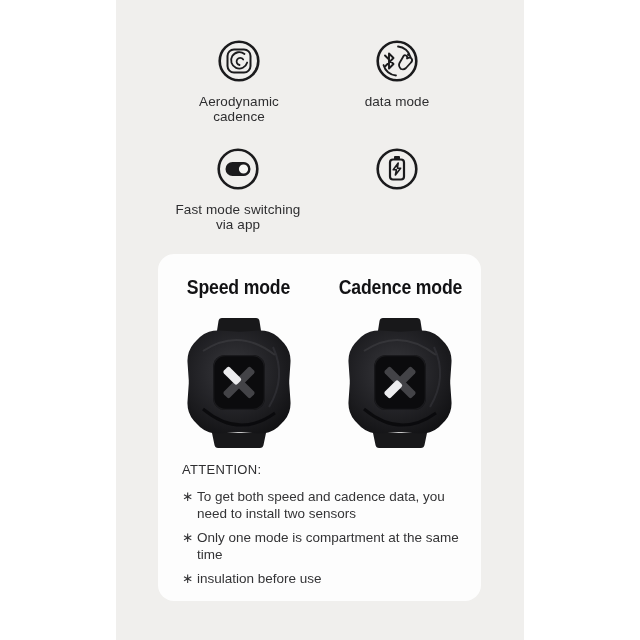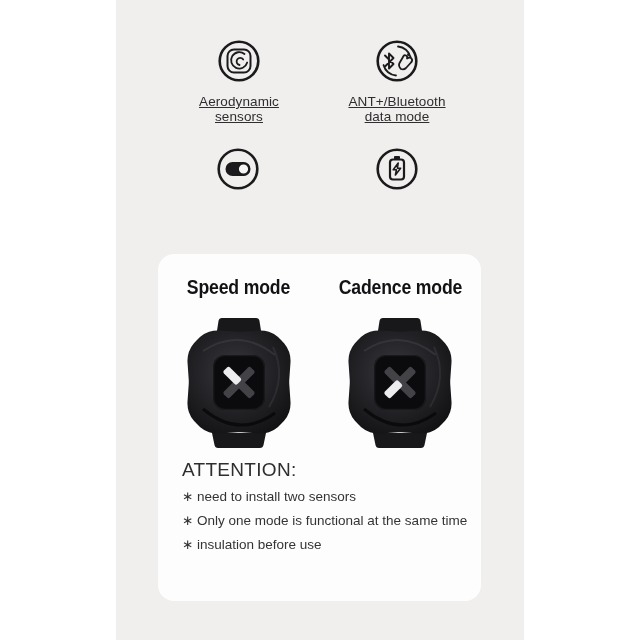--- a/index.html
+++ b/index.html
@@ -10,38 +10,38 @@
     --text:#323234;
   }
   *{margin:0;padding:0;box-sizing:border-box;}
   body{background:#fff;font-family:"Liberation Sans",sans-serif;}
   .stage{position:relative;width:640px;height:640px;background:var(--page-bg);overflow:hidden;}
   .panel{position:absolute;left:116px;top:0;width:408px;height:640px;background:var(--panel-bg);}
 
   
   .feature{position:absolute;width:164px;text-align:center;color:var(--text);}
   .feature .icon-wrap{display:inline-block;width:42px;height:42px;}
-  .feature .flabel{margin-top:8px;font-size:13.5px;line-height:15px;letter-spacing:.1px;color:#2e2e30;text-decoration:underline;}
+  .feature .flabel{margin-top:8px;font-size:13.5px;line-height:15px;letter-spacing:.1px;color:#2e2e30;}
   .feature .flabel span{display:block;}
   .f0{left:41px;top:40px;}
   .f1{left:199px;top:40px;}
   .f2{left:40px;top:148px;}
   .f3{left:199px;top:148px;}
   .icon-stroke{stroke:var(--ink);fill:none;}
 
   
   .card{position:absolute;left:42px;top:254px;width:323px;height:347px;background:var(--card-bg);border-radius:16px;}
   .cols{display:flex;padding-top:20px;}
   .col{flex:1;display:flex;flex-direction:column;align-items:center;}
   .mode-title{font-family:"Liberation Sans",sans-serif;font-size:21px;line-height:26px;font-weight:700;color:#121214;letter-spacing:-.2px;transform:scaleX(.84);white-space:nowrap;}
   .device{margin-top:15px;display:block;}
 
   
   .attention{position:absolute;left:24px;top:208px;width:288px;color:#343436;}
-  .attn-heading{font-size:19px;line-height:16px;letter-spacing:.3px;margin-bottom:10px;color:#2e2e30;}
+  .attn-heading{font-size:13px;line-height:16px;letter-spacing:.3px;margin-bottom:10px;color:#2e2e30;}
   .attn-item{display:grid;grid-template-columns:15px 1fr;margin-bottom:7px;font-size:13.5px;line-height:17px;}
   .attn-item .mark{text-align:left;padding-top:0;}
   .attn-item .attn-text span{display:block;}
 </style>
 </head>
 <body>
 
 <div class="stage">
   <div class="panel">
 
@@ -49,49 +49,52 @@
       <span class="icon-wrap">
         <svg width="42" height="42" viewBox="-21 -21 42 42">
           <circle class="icon-stroke" r="19.3" stroke-width="2.6"></circle>
           <rect class="icon-stroke" x="-11.5" y="-11.5" width="23" height="23" rx="6.5" stroke-width="2"></rect>
           <path class="icon-stroke" d="M 5.5,-7 A 8.2,8.2 0 1 0 8.2,1.5" stroke-width="1.8" stroke-linecap="round"></path>
           <path class="icon-stroke" d="M 0.5,4 A 3.6,3.6 0 1 1 4.2,-1.5" stroke-width="1.8" stroke-linecap="round"></path>
         </svg>
       </span>
       <div class="flabel">
         <span>Aerodynamic</span>
-        <span>sensors</span>
+        <span>cadence</span>
       </div>
     </div>
 
     <div class="feature f1">
       <span class="icon-wrap">
         <svg width="42" height="42" viewBox="-21 -21 42 42">
           <circle class="icon-stroke" r="19.3" stroke-width="2.6"></circle>
           <path class="icon-stroke" d="M 1,-14.5 A 14,14 0 0 1 13.5,-4" stroke-width="1.8" stroke-linecap="round"></path>
           <path class="icon-stroke" d="M -1,14.5 A 14,14 0 0 1 -13.5,4" stroke-width="1.8" stroke-linecap="round"></path>
           <path class="icon-stroke" d="M-12,-5.5 L-3.5,3 L-8,7.5 L-8,-7.5 L-3.5,-3 L-12,5.5" stroke-width="1.9" stroke-linejoin="round" stroke-linecap="round"></path>
           <path class="icon-stroke" d="M4,8 Q1,5 2.5,2 L6,-4 Q7,-6.5 9,-5.5 Q10.8,-4.6 10,-2.5 Q13,-4.5 14.5,-2.5 Q16,-0.5 14,1.5 L9,7 Q7,9 4,8 Z" stroke-width="1.8" stroke-linejoin="round"></path>
           <circle cx="11.5" cy="-6.5" r="1.5" fill="#1b1b1d"></circle>
         </svg>
       </span>
       <div class="flabel">
-        <span>ANT+/Bluetooth</span>
         <span>data mode</span>
       </div>
     </div>
 
     <div class="feature f2">
       <span class="icon-wrap">
         <svg width="42" height="42" viewBox="-21 -21 42 42">
           <circle class="icon-stroke" r="19.3" stroke-width="2.6"></circle>
           <rect x="-12.5" y="-7" width="25" height="14" rx="7" fill="#1b1b1d"></rect>
           <circle cx="5.5" cy="0" r="5.6" fill="#f5f5f3" stroke="#1b1b1d" stroke-width="2"></circle>
         </svg>
       </span>
+      <div class="flabel">
+        <span>Fast mode switching</span>
+        <span>via app</span>
+      </div>
     </div>
 
     <div class="feature f3">
       <span class="icon-wrap">
         <svg width="42" height="42" viewBox="-21 -21 42 42">
           <circle class="icon-stroke" r="19.3" stroke-width="2.6"></circle>
           <rect class="icon-stroke" x="-7" y="-9.5" width="14" height="20" rx="3" stroke-width="2.2"></rect>
           <rect x="-3" y="-13" width="6" height="3.5" rx="1" fill="#1b1b1d"></rect>
           <path class="icon-stroke" d="M1.2,-6 L-3.8,0.8 L-0.6,0.8 L-1.6,6 L3.6,-0.8 L0.4,-0.8 Z" stroke-width="1.6" stroke-linejoin="round"></path>
         </svg>
@@ -161,28 +164,29 @@
           </svg>
         </div>
       </div>
 
       <div class="attention">
         <div class="attn-heading">ATTENTION:</div>
 
         <div class="attn-item">
           <span class="mark">∗</span>
           <span class="attn-text">
+            <span>To get both speed and cadence data, you</span>
             <span>need to install two sensors</span>
           </span>
         </div>
 
         <div class="attn-item">
           <span class="mark">∗</span>
           <span class="attn-text">
-            <span>Only one mode is functional at the same time</span>
+            <span>Only one mode is compartment at the same time</span>
           </span>
         </div>
 
         <div class="attn-item">
           <span class="mark">∗</span>
           <span class="attn-text">
             <span>insulation before use</span>
           </span>
         </div>
       </div>

